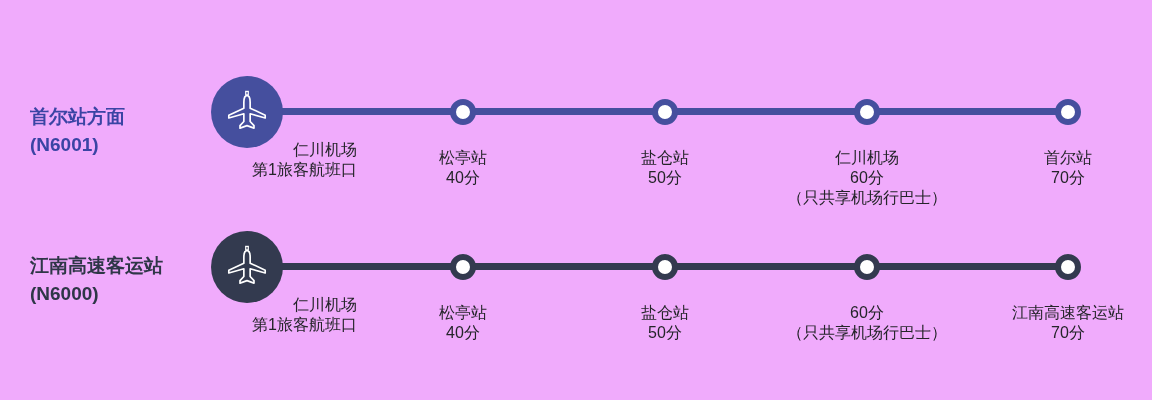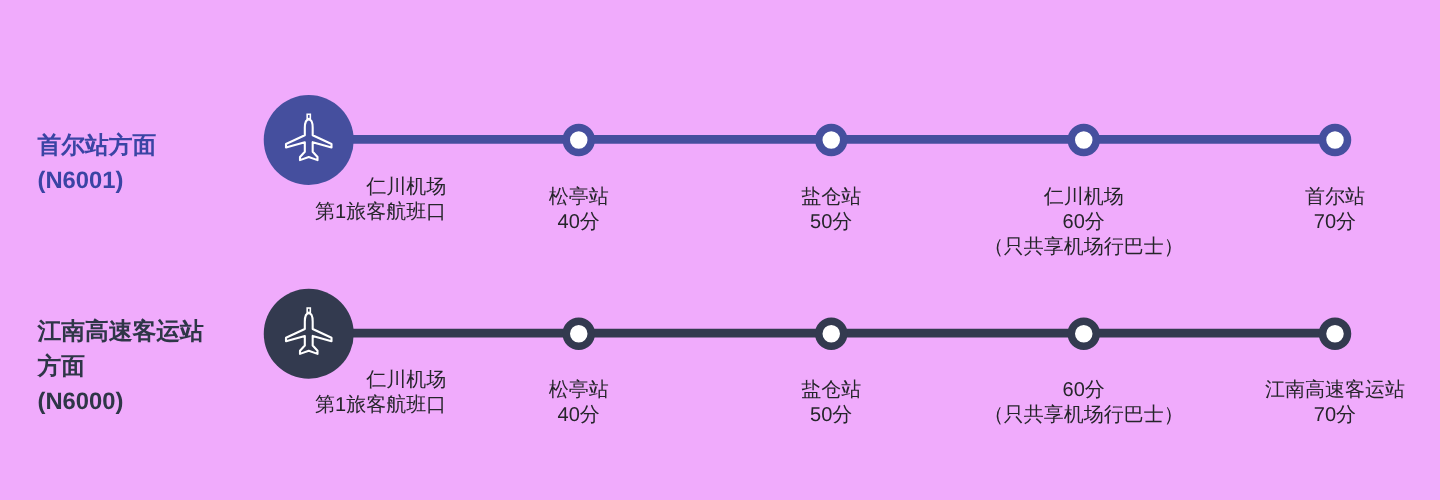--- a/index.html
+++ b/index.html
@@ -120,21 +120,20 @@
     <div class="stop-label" style="left:958px">
       <div class="stop-name">首尔站</div>
       <div class="stop-time">70分</div>
 
     </div>
   </div>
 
   <div class="route route-2" style="--accent: #333a4f; --title: #2e3647;">
     <div class="route-title">
       <div>江南高速客运站</div>
-      <div>方面</div>
       <div>(N6000)</div>
     </div>
 
     <div class="tl-line"></div>
 
     <div class="origin-circle">
       <svg width="42" height="46" viewBox="0 0 60 64">
         <rect x="28.2" y="2.6" width="3.6" height="5" fill="none" stroke="#ffffff" stroke-width="1.8"></rect>
         <path d="M30 8.5 C33 8.5 34.5 12.5 34.5 18 L34.5 26.5 L56 36.5 L56 40.5 L34.5 34.5 L34.5 45.5 L40 51.5 L40 55 L30 51.5 L20 55 L20 51.5 L25.5 45.5 L25.5 34.5 L4 40.5 L4 36.5 L25.5 26.5 L25.5 18 C25.5 12.5 27 8.5 30 8.5 Z" fill="none" stroke="#ffffff" stroke-width="2.4" stroke-linejoin="round"></path>
       </svg>

